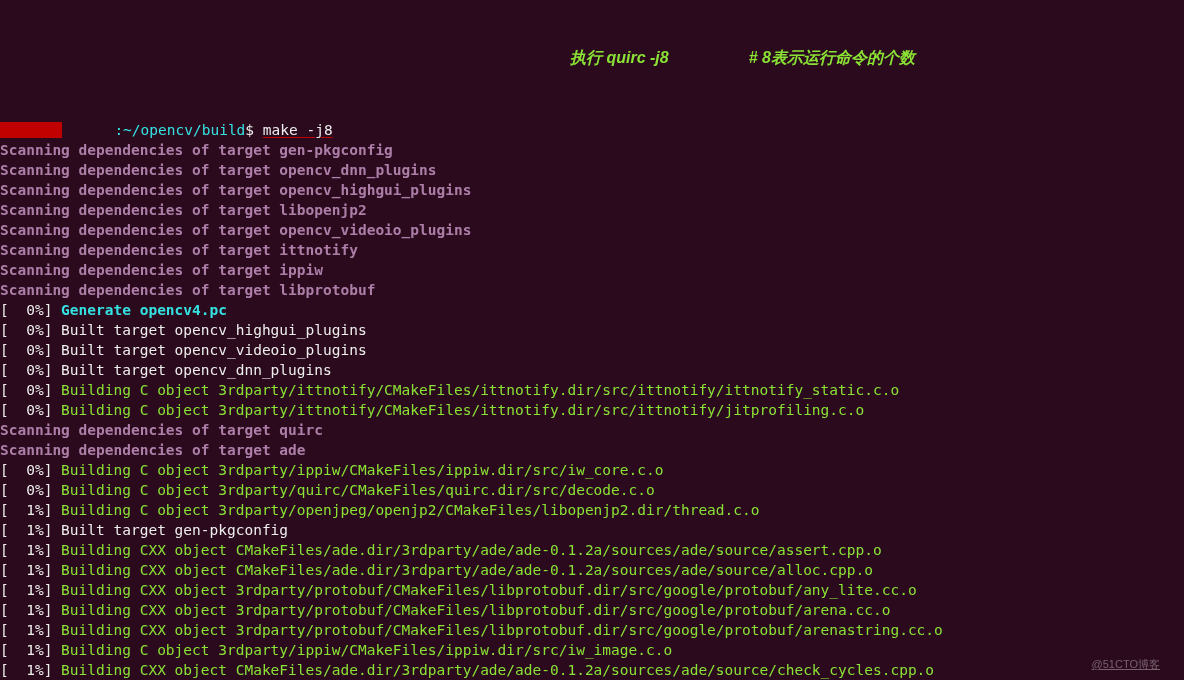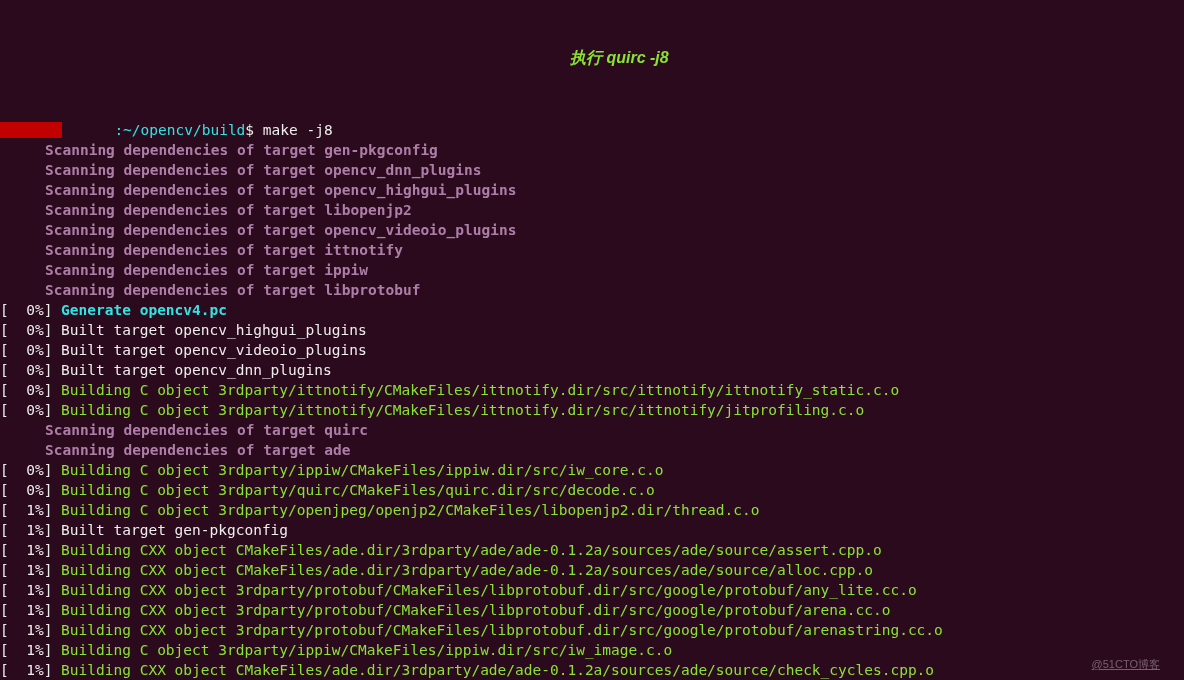--- a/index.html
+++ b/index.html
@@ -13,23 +13,23 @@
     height: 680px;
     overflow: hidden;
     position: relative;
     white-space: pre;
   }
   .term { padding: 0; }
   .line { display: block; height: 20px; }
   .redblock { display:inline-block; width:62px; height:16px; background:#c10000; vertical-align:middle; margin-top:-2px;}
   .cyan  { color:#34e2e2;text-align:center; }
   .white { color:#eeeeec; }
-  .magenta { color:#ad7fa8; font-weight:bold;margin-left:45px;}
+  .magenta { color:#ad7fa8; font-weight:bold;}
   .green { color:#8ae234;text-align:right; }
-  .underline { text-decoration-color:#c10000; text-underline-offset:2px;}
+  .underline { text-decoration: underline; text-decoration-color:#c10000; text-underline-offset:2px;}
   .overlay {
     position:absolute;
     top:48px;
     left:570px;
     font-family: "SimHei","Arial",sans-serif;
     color:#8ae234;
     font-size:16px;
     font-style:italic;
     font-weight:bold;
     display:flex;
@@ -50,18 +50,19 @@
 <body>
 
 
 
 <div class="term">
   <span class="line"><span class="redblock"></span>      <span class="cyan">:~/opencv/build</span><span class="white">$ </span><span class="white underline">make -j8</span></span><div id="lines"><span class="line"><span class="magenta">Scanning dependencies of target gen-pkgconfig</span></span><span class="line"><span class="magenta">Scanning dependencies of target opencv_dnn_plugins</span></span><span class="line"><span class="magenta">Scanning dependencies of target opencv_highgui_plugins</span></span><span class="line"><span class="magenta">Scanning dependencies of target libopenjp2</span></span><span class="line"><span class="magenta">Scanning dependencies of target opencv_videoio_plugins</span></span><span class="line"><span class="magenta">Scanning dependencies of target ittnotify</span></span><span class="line"><span class="magenta">Scanning dependencies of target ippiw</span></span><span class="line"><span class="magenta">Scanning dependencies of target libprotobuf</span></span><span class="line"><span class="white">[  0%] </span><span class="cyan" style="font-weight: bold; color: rgb(52, 226, 226);">Generate opencv4.pc</span></span><span class="line"><span class="white">[  0%] </span><span class="white">Built target opencv_highgui_plugins</span></span><span class="line"><span class="white">[  0%] </span><span class="white">Built target opencv_videoio_plugins</span></span><span class="line"><span class="white">[  0%] </span><span class="white">Built target opencv_dnn_plugins</span></span><span class="line"><span class="white">[  0%] </span><span class="green">Building C object 3rdparty/ittnotify/CMakeFiles/ittnotify.dir/src/ittnotify/ittnotify_static.c.o</span></span><span class="line"><span class="white">[  0%] </span><span class="green">Building C object 3rdparty/ittnotify/CMakeFiles/ittnotify.dir/src/ittnotify/jitprofiling.c.o</span></span><span class="line"><span class="magenta">Scanning dependencies of target quirc</span></span><span class="line"><span class="magenta">Scanning dependencies of target ade</span></span><span class="line"><span class="white">[  0%] </span><span class="green">Building C object 3rdparty/ippiw/CMakeFiles/ippiw.dir/src/iw_core.c.o</span></span><span class="line"><span class="white">[  0%] </span><span class="green">Building C object 3rdparty/quirc/CMakeFiles/quirc.dir/src/decode.c.o</span></span><span class="line"><span class="white">[  1%] </span><span class="green">Building C object 3rdparty/openjpeg/openjp2/CMakeFiles/libopenjp2.dir/thread.c.o</span></span><span class="line"><span class="white">[  1%] </span><span class="white">Built target gen-pkgconfig</span></span><span class="line"><span class="white">[  1%] </span><span class="green">Building CXX object CMakeFiles/ade.dir/3rdparty/ade/ade-0.1.2a/sources/ade/source/assert.cpp.o</span></span><span class="line"><span class="white">[  1%] </span><span class="green">Building CXX object CMakeFiles/ade.dir/3rdparty/ade/ade-0.1.2a/sources/ade/source/alloc.cpp.o</span></span><span class="line"><span class="white">[  1%] </span><span class="green">Building CXX object 3rdparty/protobuf/CMakeFiles/libprotobuf.dir/src/google/protobuf/any_lite.cc.o</span></span><span class="line"><span class="white">[  1%] </span><span class="green">Building CXX object 3rdparty/protobuf/CMakeFiles/libprotobuf.dir/src/google/protobuf/arena.cc.o</span></span><span class="line"><span class="white">[  1%] </span><span class="green">Building CXX object 3rdparty/protobuf/CMakeFiles/libprotobuf.dir/src/google/protobuf/arenastring.cc.o</span></span><span class="line"><span class="white">[  1%] </span><span class="green">Building C object 3rdparty/ippiw/CMakeFiles/ippiw.dir/src/iw_image.c.o</span></span><span class="line"><span class="white">[  1%] </span><span class="green">Building CXX object CMakeFiles/ade.dir/3rdparty/ade/ade-0.1.2a/sources/ade/source/check_cycles.cpp.o</span></span></div>
 </div>
 
 <div class="overlay">
   <span>执行 quirc -j8</span>
+  <span># 8表示运行命令的个数</span>
 </div>
 
 <div class="watermark">@51CTO博客</div>
 
 
 
 
 </body></html>

